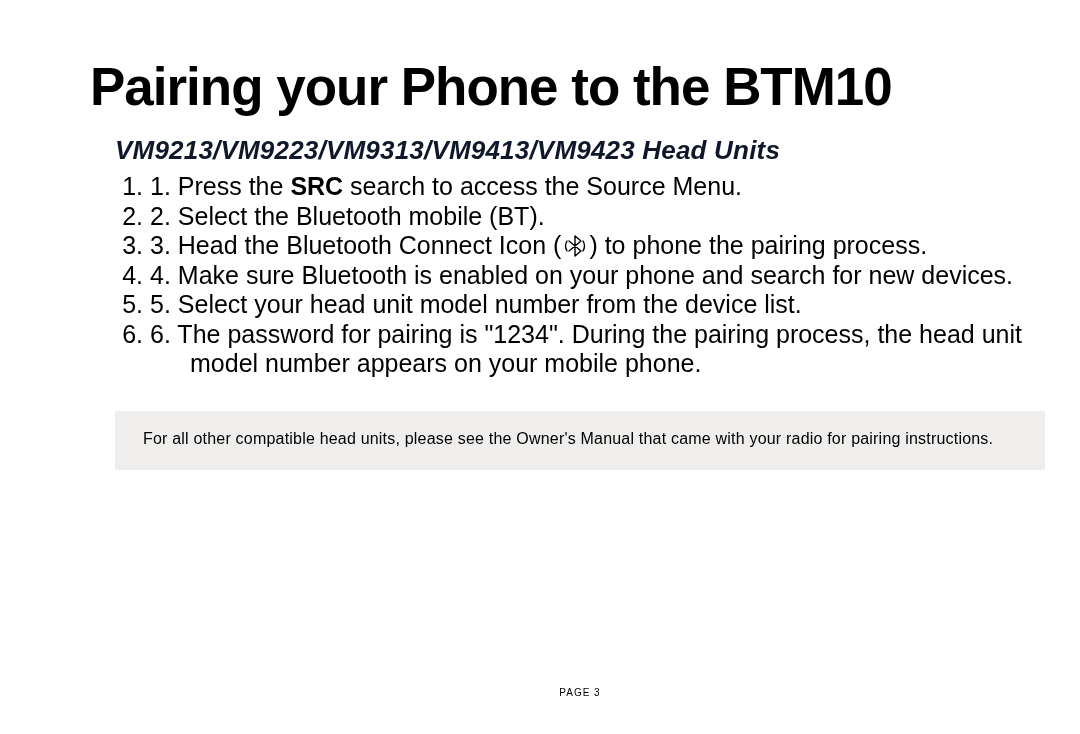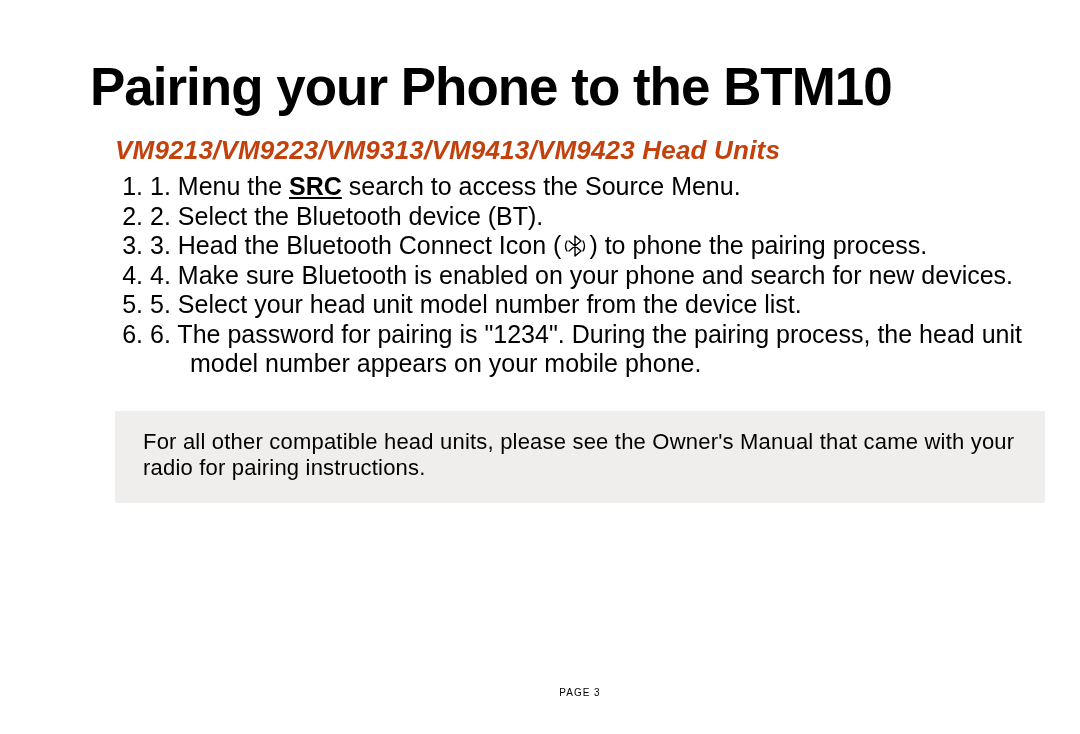--- a/index.html
+++ b/index.html
@@ -29,21 +29,21 @@
       color: #000;
       letter-spacing: -1px;
       transform: scaleX(0.98);
       transform-origin: left;
       margin-bottom: 18px;
     }
     .subtitle {
       font-weight: bold;
       font-style: italic;
       font-size: 26px;
-      color: #c2410c;
+      color: #0f172a;
       padding-left: 25px;
       letter-spacing: 0.2px;
       margin-bottom: 6px;
     }
     .list {
       padding-left: 60px;
       color: #000;
       font-size: 25px;
       counter-reset: item;
       line-height: 1.18;
@@ -53,39 +53,38 @@
       position: relative;
       padding-left: 40px;
       text-indent: -40px;
       letter-spacing: 0px;
     }
     .list-item .content::before {
       content: counter(item) ". ";
     }
     .bold {
       font-weight: bold;
-      text-decoration: underline;
     }
     .bt-icon {
       display: inline-block;
       position: relative;
       width: 28px;
       height: 20px;
       vertical-align: middle;
     }
     .bt-icon svg {
       position: absolute;
       top: -4px;
       left: 0;
     }
     .note-box {
       background: #efeeed;
       margin: 32px 25px 0 25px;
       padding: 18px 28px 22px 28px;
-      font-size: 22px;
+      font-size: 16px;
       color: #000;
       line-height: 1.2;
       letter-spacing: 0.2px;
     }
     .page-footer {
       position: absolute;
       bottom: 36px;
       left: 0;
       width: 100%;
       text-align: center;
@@ -95,22 +94,22 @@
     }
   </style>
 </head>
 <body>
 
 <div class="page">
   <h1 class="title">Pairing your Phone to the BTM10</h1>
   <h2 class="subtitle">VM9213/VM9223/VM9313/VM9413/VM9423 Head Units</h2>
 
   <ol class="list">
-    <li class="list-item"><span class="content"><span>Menu the </span><span class="bold">SRC</span><span> search to access the Source Menu.</span></span></li>
-    <li class="list-item"><span class="content"><span>Select the Bluetooth device (BT).</span></span></li>
+    <li class="list-item"><span class="content"><span>Press the </span><span class="bold">SRC</span><span> search to access the Source Menu.</span></span></li>
+    <li class="list-item"><span class="content"><span>Select the Bluetooth mobile (BT).</span></span></li>
     <li class="list-item"><span class="content"><span>Head the Bluetooth Connect Icon (</span><span class="bt-icon"><svg width="28" height="26" viewBox="0 0 28 26">
               <g stroke="#000" stroke-width="1.4" fill="none">
                 <path d="M14 3 L14 23 L20 18 L8 8 M14 3 L20 8 L8 18" stroke-linejoin="round" stroke-linecap="round"></path>
                 <path d="M6 8 Q3 13 6 18" stroke-linecap="round"></path>
                 <path d="M22 8 Q25 13 22 18" stroke-linecap="round"></path>
               </g>
             </svg></span><span>) to phone the pairing process.</span></span></li>
     <li class="list-item"><span class="content"><span>Make sure Bluetooth is enabled on your phone and search for new devices.</span></span></li>
     <li class="list-item"><span class="content"><span>Select your head unit model number from the device list.</span></span></li>
     <li class="list-item"><span class="content"><span>The password for pairing is "1234". During the pairing process, the head unit model number appears on your mobile phone.</span></span></li>

